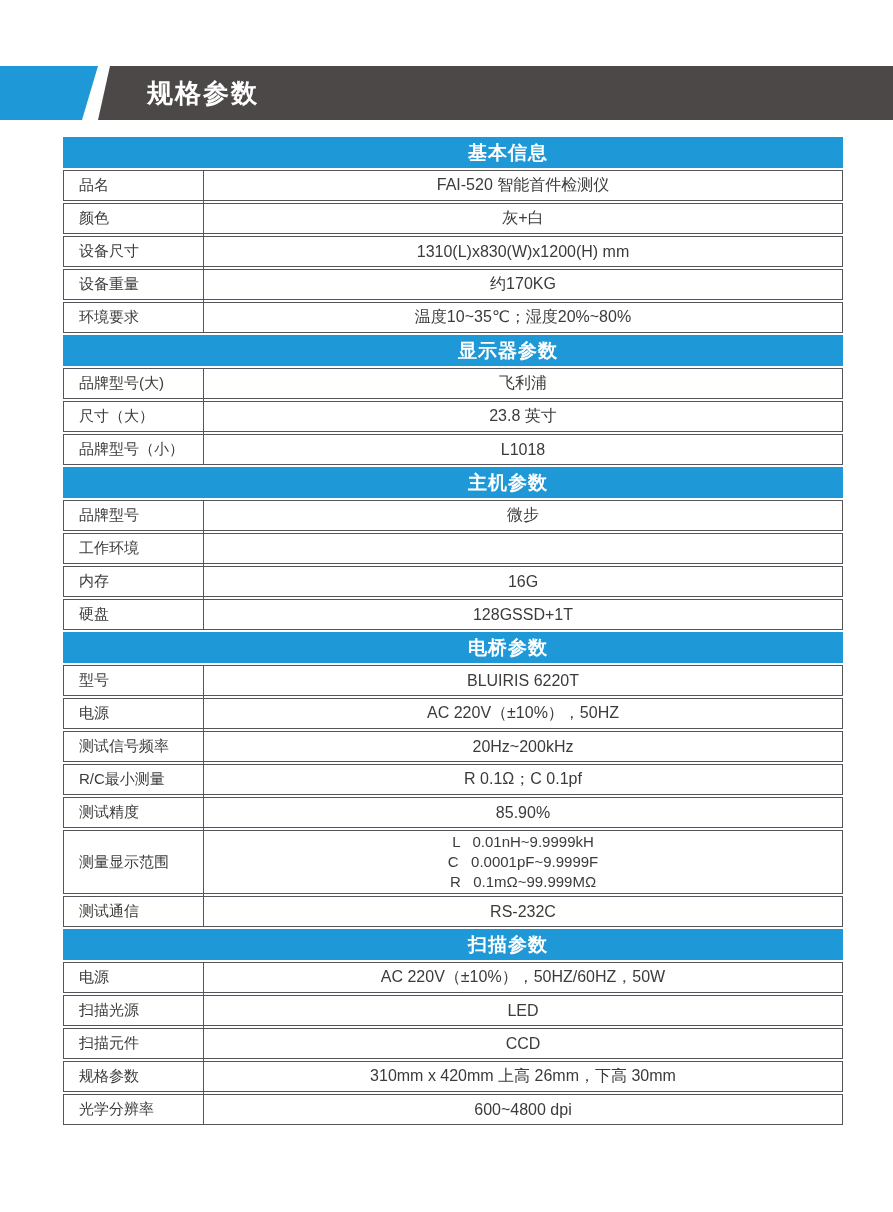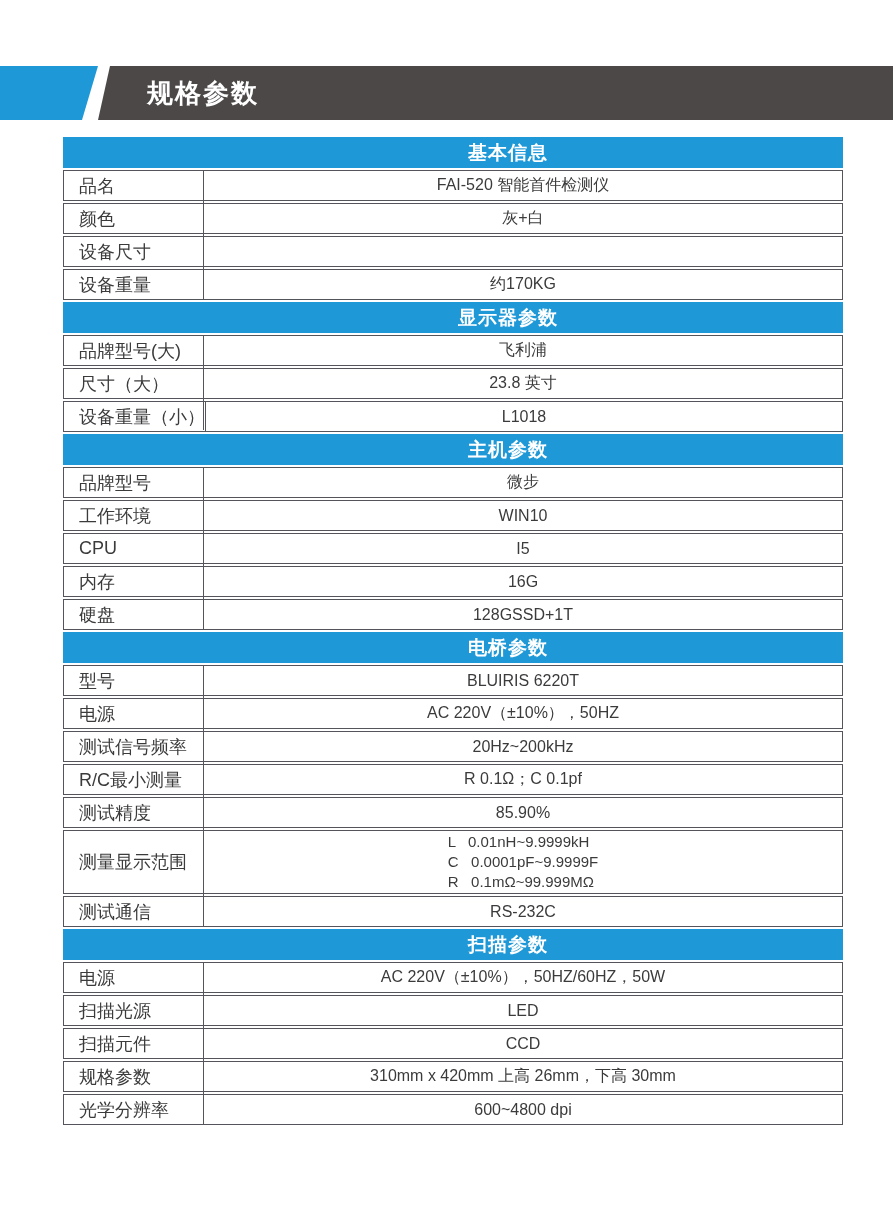--- a/index.html
+++ b/index.html
@@ -89,38 +89,38 @@
     background: #ffffff;
     border: 1px solid var(--border, #54555A);
   }
   .spec-row.tall { height: 64px; }
   .row-label {
     flex: 0 0 140px;
     border-right: 1px solid var(--border, #54555A);
     display: flex;
     align-items: center;
     padding-left: 15px;
-    font-size: 18px;
+    font-size: 15px;
     white-space: nowrap;
   }
   .row-value {
     flex: 1 1 auto;
     display: flex;
     align-items: center;
     justify-content: center;
     font-size: 16px;
     text-align: center;
   }
   .row-value.multiline {
     flex-direction: column;
     align-items: center;
     justify-content: center;
   }
   .row-value.multiline .lines-block {
-    text-align: left;
+    text-align: center;
   }
   .row-value.multiline .value-line {
     white-space: pre;
     font-size: 15px;
     line-height: 20px;
   }
 </style>
 </head>
 <body>
 
@@ -142,68 +142,68 @@
       <div class="row-value">FAI-520 智能首件检测仪</div>
     </div>
 
     <div class="spec-row">
       <div class="row-label">颜色</div>
       <div class="row-value">灰+白</div>
     </div>
 
     <div class="spec-row">
       <div class="row-label">设备尺寸</div>
+      <div class="row-value">1310(L)x830(W)x1200(H) mm</div>
     </div>
 
     <div class="spec-row">
       <div class="row-label">设备重量</div>
       <div class="row-value">约170KG</div>
     </div>
 
+    <div class="spec-row">
+      <div class="row-label">环境要求</div>
+      <div class="row-value">温度10~35℃；湿度20%~80%</div>
+    </div>
   </div>
     </section>
 
     <section>
       <div class="section-header">显示器参数</div>
       <div class="section-rows">
     <div class="spec-row">
       <div class="row-label">品牌型号(大)</div>
       <div class="row-value">飞利浦</div>
     </div>
 
     <div class="spec-row">
       <div class="row-label">尺寸（大）</div>
       <div class="row-value">23.8 英寸</div>
     </div>
 
     <div class="spec-row">
-      <div class="row-label">设备重量（小）</div>
+      <div class="row-label">品牌型号（小）</div>
       <div class="row-value">L1018</div>
     </div>
 
   </div>
     </section>
 
     <section>
       <div class="section-header">主机参数</div>
       <div class="section-rows">
     <div class="spec-row">
       <div class="row-label">品牌型号</div>
       <div class="row-value">微步</div>
     </div>
 
     <div class="spec-row">
       <div class="row-label">工作环境</div>
-      <div class="row-value">WIN10</div>
-    </div>
-
-    <div class="spec-row">
-      <div class="row-label">CPU</div>
-      <div class="row-value">I5</div>
-    </div>
+    </div>
+
 
     <div class="spec-row">
       <div class="row-label">内存</div>
       <div class="row-value">16G</div>
     </div>
 
     <div class="spec-row">
       <div class="row-label">硬盘</div>
       <div class="row-value">128GSSD+1T</div>
     </div>

